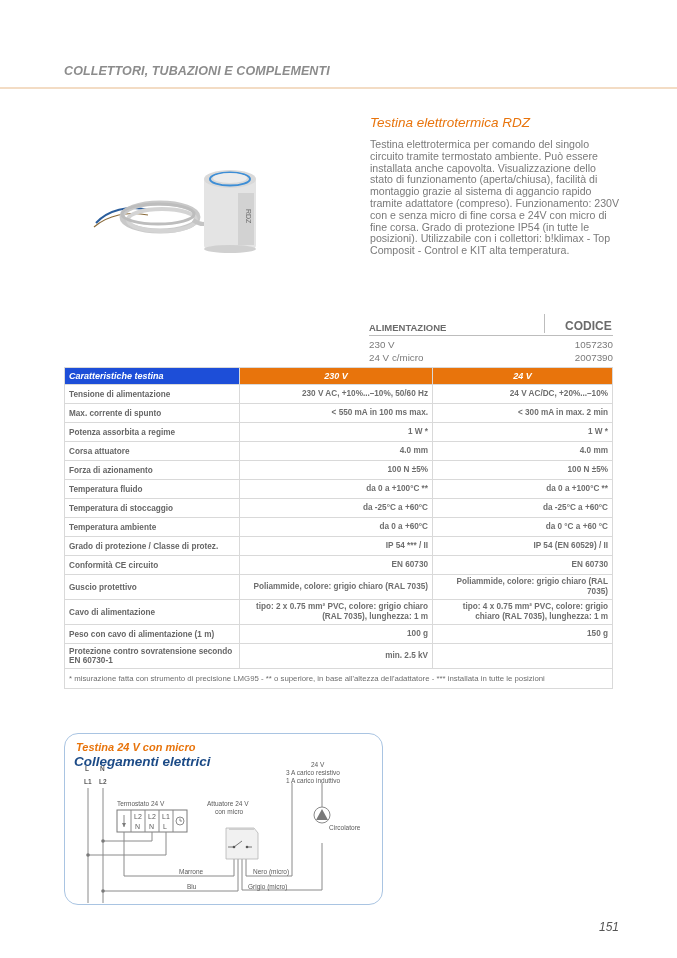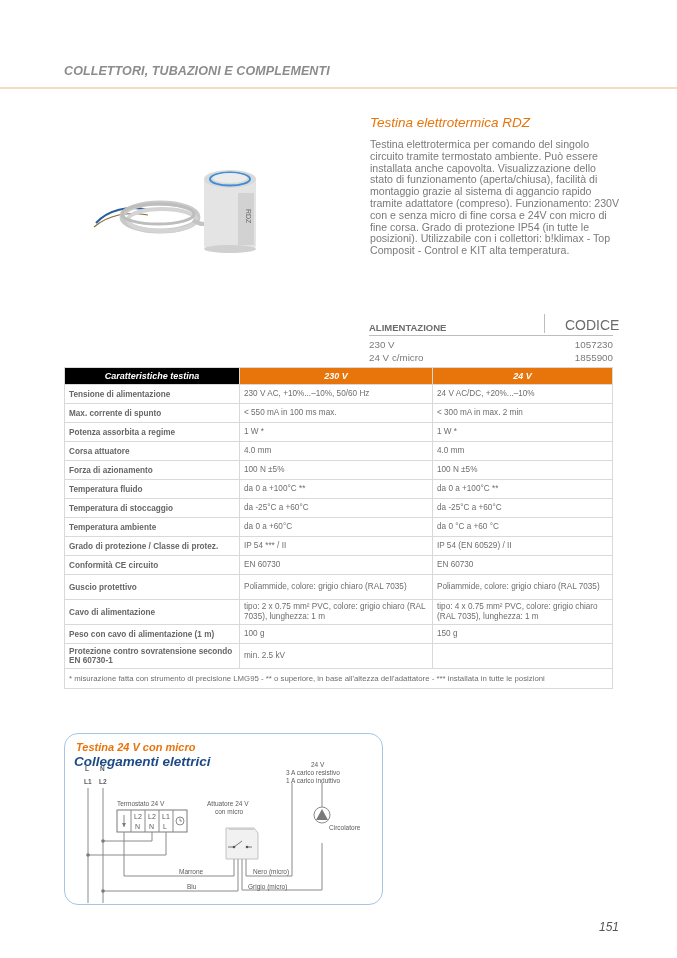--- a/index.html
+++ b/index.html
@@ -5,35 +5,35 @@
   html, body { margin:0; padding:0; background:#ffffff; }
   body { width:677px; height:958px; position:relative; overflow:hidden; font-family:"Liberation Sans", sans-serif; color:#6b6b6b; }
   .abs { position:absolute; }
   .section-header { left:64px; top:64px; font-size:12.5px; font-style:italic; font-weight:bold; color:#8c8c8c; letter-spacing:0.1px; }
   .header-rule { left:0; top:87px; width:677px; height:2px; background:#f3dcc4; }
   .product-title { left:370px; top:115px; font-size:13.5px; font-weight:normal; font-style:italic; color:#e8740c; }
   .product-desc { left:370px; top:139px; width:250px; font-size:10.6px; line-height:11.8px; color:#7a7a7a; }
   .codes { left:369px; top:288px; width:244px; font-size:9.8px; color:#7a7a7a;margin-top:28px; }
   .codes .hdr { display:flex; border-bottom:1px solid #bdbdbd; height:17px; align-items:flex-end; padding-bottom:2px; }
   .codes .hdr .c1 { flex:1; font-weight:bold; color:#6b6b6b; font-size:9.5px; }
-  .codes .hdr .c2 { width:48px; font-weight:normal; color:#6b6b6b; font-size:14px; border-left:1px solid #bdbdbd; padding-left:20px; height:19px; display:flex; align-items:flex-end; }
+  .codes .hdr .c2 { width:48px; font-weight:bold; color:#6b6b6b; font-size:12px; border-left:1px solid #bdbdbd; padding-left:20px; height:19px; display:flex; align-items:flex-end; }
   .codes .row { display:flex; height:12.5px; line-height:12.5px; }
   .codes .row .c1 { flex:1; }
   .codes .row .c2 { width:48px; text-align:right; }
   .product-img { left:88px; top:165px; width:200px; height:95px; }
 
   table.spec { position:absolute; left:64px; top:367px; width:549px; border-collapse:collapse; font-size:8.2px; color:#6e6e6e; }
   table.spec td, table.spec th { border:1px solid #d9d9d9; padding:0 4px; }
   table.spec th { height:16px; font-style:italic; font-weight:bold; color:#ffffff; font-size:9px; }
-  table.spec th.h0 { background:#000000; text-align:center; width:166px; }
+  table.spec th.h0 { background:#1d4ed8; text-align:left; width:166px; }
   table.spec th.h1 { background:#e8740c; text-align:center; width:184px; }
   table.spec th.h2 { background:#e8740c; text-align:center; }
   table.spec td { height:18px; }
   table.spec td.lbl { font-weight:bold; color:#666; }
-  table.spec td.val { text-align:left; line-height:10px; }
+  table.spec td.val { text-align:right; line-height:10px;font-weight:bold; }
   table.spec tr.tall td { height:24px; }
   table.spec td.note { height:19px; font-size:7.8px; color:#6e6e6e; }
 
   .coll-title { left:74px; top:754px; font-size:13.5px; font-weight:bold; font-style:italic; color:#1b4a86; }
   .diagram-box { left:64px; top:733px; width:317px; height:170px; border:1px solid #a9c4e2; border-radius:14px; }
   .diagram-title { left:76px; top:741px; font-size:11px; font-weight:bold; font-style:italic; color:#e8740c; }
   .diagram { left:64px; top:733px; width:318px; height:172px; }
   .page-num { left:599px; top:920px; font-size:12px; font-weight:normal; font-style:italic; color:#555; }
 </style>
 </head>
@@ -68,21 +68,21 @@
     <div class="c1">ALIMENTAZIONE</div>
     <div class="c2">CODICE</div>
   </div>
   <div style="height:3px"></div>
   <div class="row">
     <div class="c1">230 V</div>
     <div class="c2">1057230</div>
   </div>
   <div class="row">
     <div class="c1">24 V c/micro</div>
-    <div class="c2">1855900</div>
+    <div class="c2">2007390</div>
   </div>
 </div>
 
 <table class="spec">
   <thead>
     <tr>
       <th class="h0">Caratteristiche testina</th>
       <th class="h1">230 V</th>
       <th class="h2">24 V</th>
     </tr>

